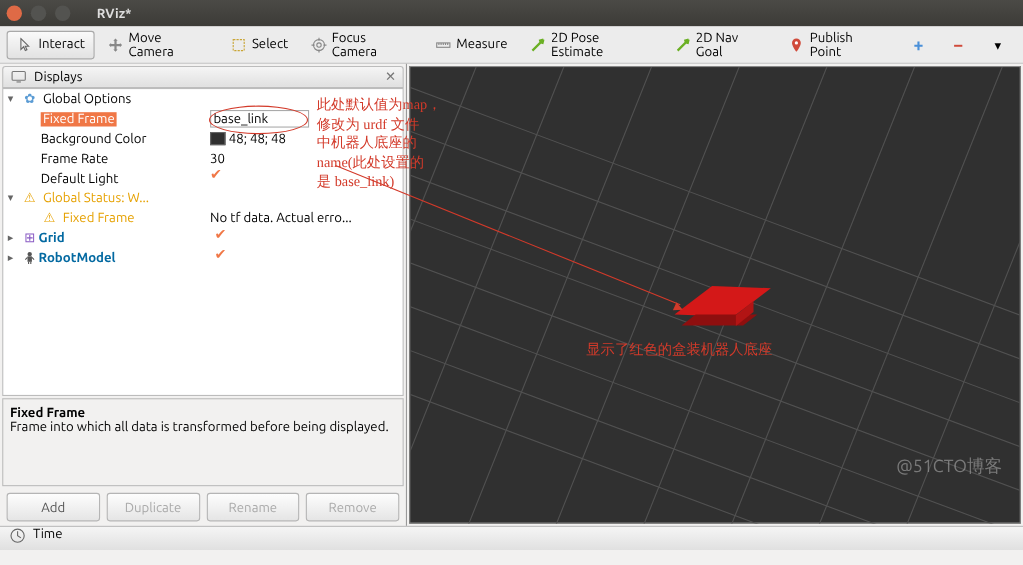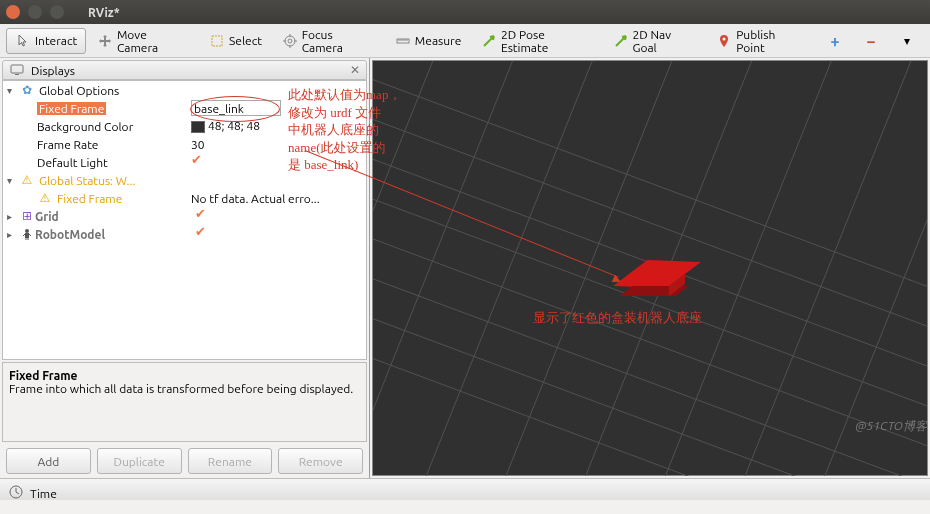--- a/index.html
+++ b/index.html
@@ -35,26 +35,26 @@
 .btn:disabled{color:#aaa;cursor:default}
 .view3d{flex:1;background:#303030;position:relative;margin:2px;border:1px solid #888}
 .grid3d{position:absolute;inset:0}
 .box-top{width:56px;height:26px;background:#d41818;transform:skewX(-52deg) rotate(2deg);position:absolute;left:0;top:0}
 .box-side{width:56px;height:10px;background:#8e0f0f;transform:skewX(-52deg);position:absolute;left:-3px;top:25px}
 .box-front{width:16px;height:10px;background:#b21414;transform:skewY(-38deg);position:absolute;left:40px;top:19px}
 .anno{position:absolute;color:#d33a2a;font-family:"SimSun","Songti SC",serif;font-size:13px;line-height:1.35}
 .anno-circle{position:absolute;border:1px solid #d33a2a;border-radius:50%;width:90px;height:26px;left:190px;top:96px}
 .anno-arrow-line{position:absolute;left:305px;top:150px;width:338px;height:1px;background:#d33a2a;transform-origin:left center;transform:rotate(22deg)}
 .anno-arrow-head{position:absolute;left:613px;top:276px;width:0;height:0;border-left:8px solid #d33a2a;border-top:4px solid transparent;border-bottom:4px solid transparent;transform:rotate(24deg)}
-.watermark{position:absolute;right:0;bottom:40px;color:#aaa;font-style:italic;font-size:12px;opacity:.6}
-.bottombar{height:22px;background:linear-gradient(to bottom,#f5f5f5,#e0e0e0);border-top:1px solid #bcbcbc;display:flex;align-items:flex-end;padding:0 8px;gap:6px}
+.watermark{position:absolute;right:16px;bottom:40px;color:#aaa;font-size:16px;opacity:.6}
+.bottombar{height:22px;background:linear-gradient(to bottom,#f5f5f5,#e0e0e0);border-top:1px solid #bcbcbc;display:flex;align-items:flex-start;padding:0 8px;gap:6px}
 .ico{display:inline-flex;width:16px;height:16px;align-items:center;justify-content:center}
 svg{display:block}
 .green{color:#83c327}
-.blue{color:#737373;font-weight:bold}
+.blue{color:#0369a1;font-weight:bold}
 .gear{color:#5a9bd4}
 .warn{color:#e6a100}
 </style>
 </head>
 <body>
 
 <div class="titlebar">
   <span class="wbtn close"></span>
   <span class="wbtn min"></span>
   <span class="wbtn max"></span>

